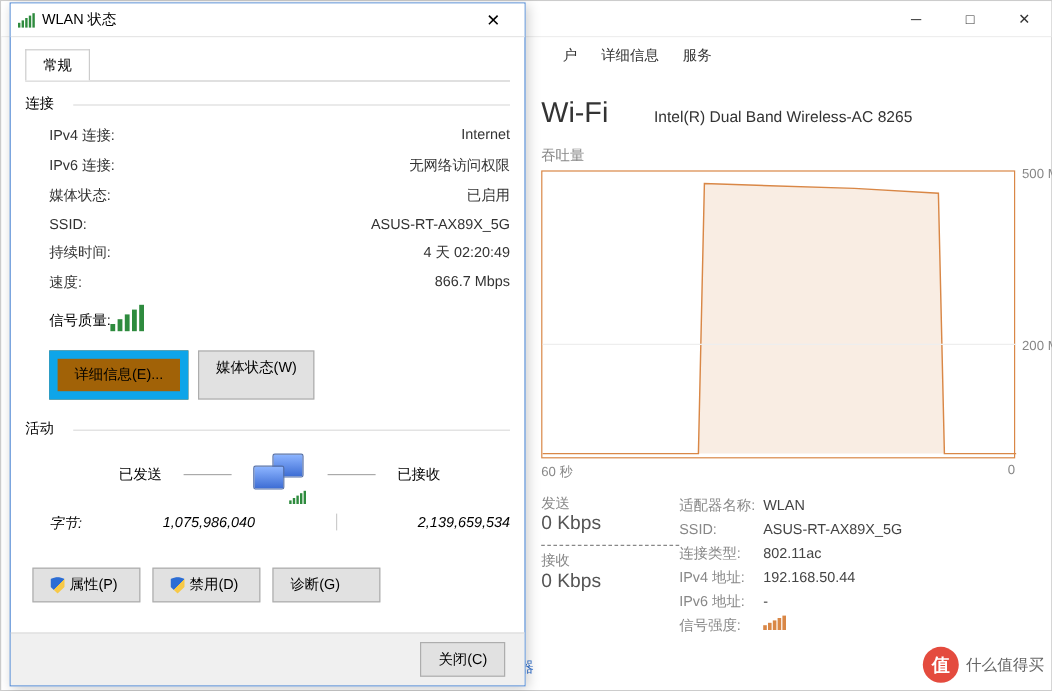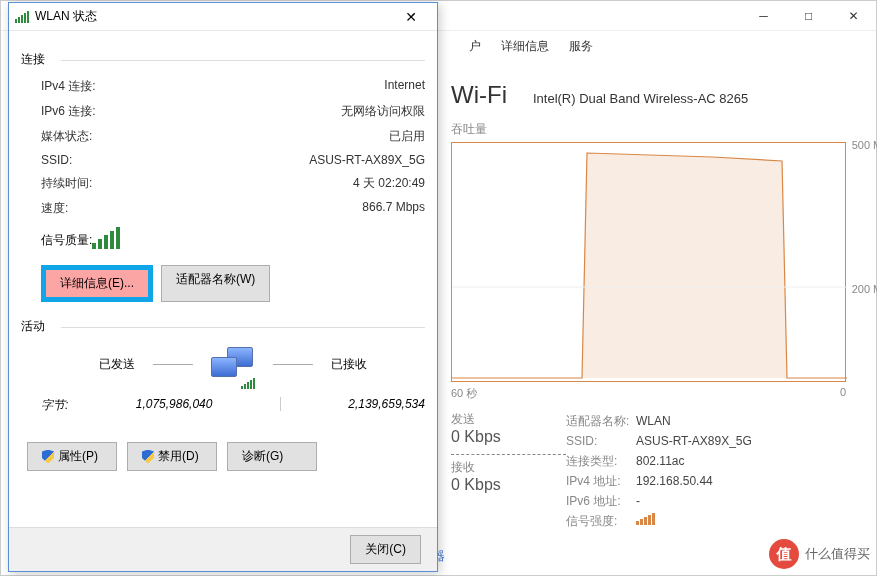--- a/index.html
+++ b/index.html
@@ -7,21 +7,21 @@
 
 
 .parent-win { position: absolute; left: 0; top: 0; width: 877px; height: 576px; border: 1px solid #ccc; }
 .parent-titlebar { height: 30px; background: #fff; display: flex; justify-content: flex-end; border-bottom: 1px solid #eee; }
 .parent-titlebar .wbtn { width: 45px; height: 30px; display: flex; align-items: center; justify-content: center; font-size: 12px; color: #333; }
 .parent-tabs { height: 30px; display: flex; align-items: center; gap: 4px; padding-left: 420px; color: #333; font-size: 12px; margin-left: 40px; }
 .parent-tabs span { padding: 4px 8px; }
 
 .right-panel { position: absolute; left: 450px; top: 80px; width: 405px; }
 .wifi-title { font-size: 24px; font-weight: 400; color: #333; display: inline-block; }
-.adapter-desc { font-size: 13px; color: #333; margin-left: 26px; }
+.adapter-desc { font-size: 13px; color: #333; margin-left: 38px; }
 .wifi-head { display: flex; align-items: baseline; margin-bottom: 12px; }
 .thru-label { font-size: 12px; color: #888; margin-bottom: 4px; }
 .chart { width: 395px; height: 240px; border: 1px solid #d98746; position: relative; background: #fff; }
 .chart .y500 { position: absolute; right: -55px; top: -4px; font-size: 11px; color: #888; }
 .chart .y200 { position: absolute; right: -55px; top: 140px; font-size: 11px; color: #888; }
 .chart-below { display: flex; justify-content: space-between; width: 395px; font-size: 11px; color: #888; margin-top: 4px; }
 
 .stats-row { display: flex; margin-top: 10px; }
 .left-stats { width: 115px; }
 .stat-label { font-size: 12px; color: #888; }
@@ -55,21 +55,21 @@
 .field .label { color: #333; }
 .field .val { color: #333; }
 .sig-row { display: flex; justify-content: flex-start; align-items: flex-end; padding: 6px 0 10px 20px; }
 .green-bars { display: inline-flex; align-items: flex-end; gap: 2px; }
 .green-bars i { width: 4px; background: #2e8b3e; display: block; }
 .green-bars i:nth-child(1){height:6px}.green-bars i:nth-child(2){height:10px}
 .green-bars i:nth-child(3){height:14px}.green-bars i:nth-child(4){height:18px}
 .green-bars i:nth-child(5){height:22px}
 .btn-row { display: flex; gap: 8px; padding: 6px 0 6px 20px; }
 .btn { padding: 5px 14px; font-size: 12px; background: #e1e1e1; border: 1px solid #adadad; cursor: default; }
-.btn.primary { border: 5px solid #0ea5e9; background: #fca5a5; text-align: right; }
+.btn.primary { border: 7px solid #0ea5e9; background: #a16207; text-align: right; }
 .activity { padding-left: 20px; }
 .activity-visual { display: flex; align-items: center; justify-content: center; gap: 18px; margin: 12px 0; font-size: 12px; position: relative; }
 .activity-visual .dash { width: 40px; height: 1px; background: #aaa; }
 .computers { width: 44px; height: 34px; position: relative; }
 .computers .mon { position: absolute; width: 26px; height: 20px; border: 1px solid #5570a8; background: linear-gradient(#8cb4ff,#3d6dd4); border-radius: 2px; }
 .computers .mon.back { left: 16px; top: 0; }
 .computers .mon.front { left: 0; top: 10px; }
 .computers .bars { position: absolute; left: 30px; top: 20px; }
 .byte-row { display: flex; justify-content: space-between; padding: 4px 0 4px 0; font-size: 12px; font-style: italic; }
 .byte-row .mid { border-left: 1px solid #ccc; height: 14px; }
@@ -173,20 +173,23 @@
         <i></i>
         <i></i>
         <i></i>
         <i></i>
         <i></i>
       </span>
     <span class="dialog-title">WLAN 状态</span>
     <span class="dialog-close">✕</span>
   </div>
   <div class="dialog-body">
+    <div class="tab-strip">
+      <div class="tab">常规</div>
+    </div>
 
     <div class="section-title">连接</div>
     <div class="field">
         <span class="label">IPv4 连接:</span>
         <span class="val">Internet</span>
       </div>
     <div class="field">
         <span class="label">IPv6 连接:</span>
         <span class="val">无网络访问权限</span>
       </div>
@@ -211,21 +214,21 @@
       <span class="green-bars">
           <i></i>
           <i></i>
           <i></i>
           <i></i>
           <i></i>
         </span>
     </div>
     <div class="btn-row">
       <div class="btn primary">详细信息(E)...</div>
-      <div class="btn">适配器名称(W)</div>
+      <div class="btn">媒体状态(W)</div>
     </div>
 
     <div class="section-title">活动</div>
     <div class="activity">
       <div class="activity-visual">
         <span>已发送</span>
         <span class="dash"></span>
         <span class="computers">
           <span class="mon back"></span>
             <span class="mon front"></span>

